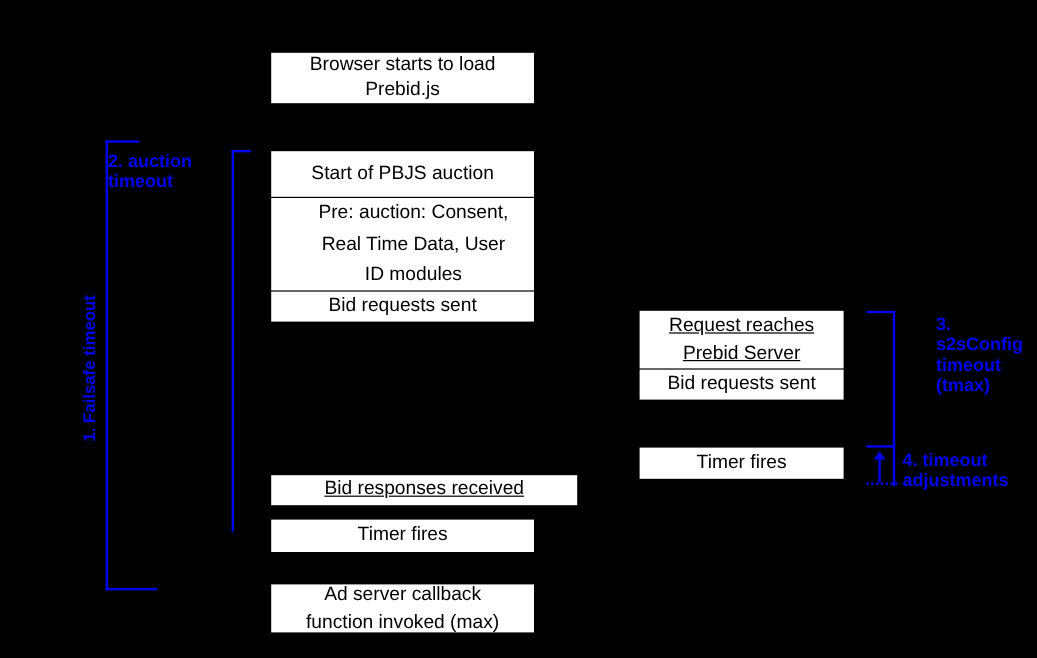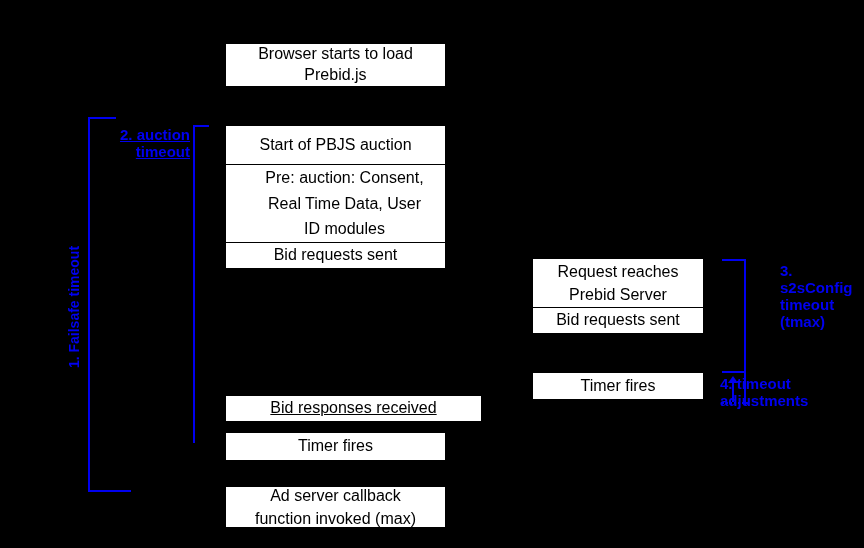--- a/index.html
+++ b/index.html
@@ -42,21 +42,21 @@
     border-top: 2px dotted #0000f0;
   }
   .blabel {
     position: absolute;
     color: #0000f0;
     font-weight: bold;
     font-size: 15px;
     line-height: 17px;
     white-space: pre-line;
   }
-  .blabel.right { text-align: right; text-decoration: underline; }
+  .blabel.right { text-align: left; }
   #failsafe-label {
     position: absolute;
     left: -5px;
     top: 298px;
     width: 160px;
     height: 18px;
     color: #0000f0;
     font-weight: bold;
     font-size: 14px;
     text-align: center;
@@ -88,21 +88,21 @@
 
   <div class="box" style="left:226px; top:243px; width:219px; height:25px;">Bid requests sent</div>
 
   <div class="box" style="left:226px; top:396px; width:255px; height:25px;text-decoration:underline;">Bid responses received</div>
 
   <div class="box" style="left:226px; top:433px; width:219px; height:27px;">Timer fires</div>
 
   <div class="box med" style="left:226px; top:487px; width:219px; height:40px;">Ad server callback
 function invoked (max)</div>
 
-  <div class="box med" style="left:533px; top:259px; width:170px; height:48px;">Request reaches
+  <div class="box med" style="left:533px; top:259px; width:170px; height:48px;text-decoration:underline;">Request reaches
 Prebid Server</div>
 
   <div class="box" style="left:533px; top:308px; width:170px; height:25px;">Bid requests sent</div>
 
   <div class="box" style="left:533px; top:373px; width:170px; height:26px;">Timer fires</div>
 
   <div class="bline" style="left:88px; top:117px; width:2px;  height:375px;"></div>
   <div class="bline" style="left:88px; top:117px; width:28px; height:2px;"></div>
   <div class="bline" style="left:88px; top:490px; width:43px; height:2px;"></div>
   <div id="failsafe-label">1. Failsafe timeout</div>
@@ -114,16 +114,16 @@
 
   <div class="bline" style="left:744px; top:259px; width:2px;  height:146px;"></div>
   <div class="bline" style="left:722px; top:259px; width:24px; height:2px;"></div>
   <div class="bline" style="left:722px; top:371px; width:24px; height:2px;"></div>
   <div class="blabel" style="left:780px; top:262px;">3. s2sConfig
 timeout (tmax)</div>
 
   <div class="bdotted" style="left:722px; top:402px;"></div>
   <div class="bline" style="left:732px; top:382px; width:2px; height:20px;"></div>
   <div class="arrowhead-up" style="left:728px; top:376px;"></div>
-  <div class="blabel" style="left:720px; top:375px;">4. timeout
+  <div class="blabel" style="left:752px; top:375px;">4. timeout
 adjustments</div>
 
 </div>
 
 </body></html>

